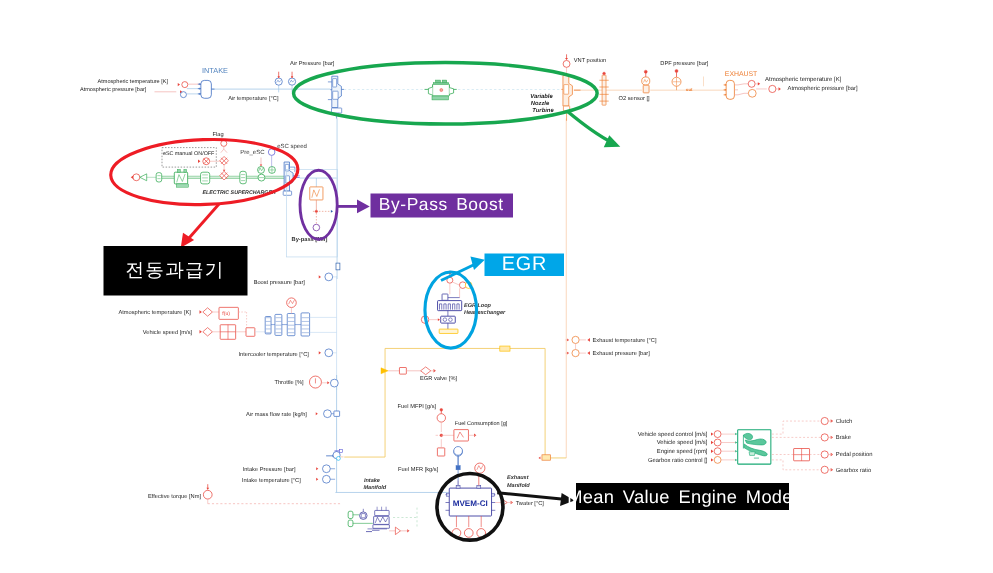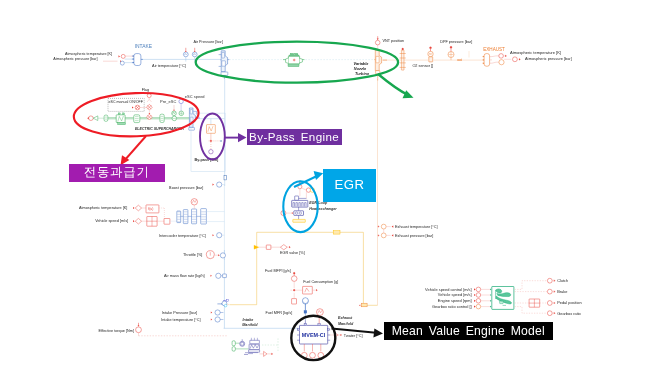--- a/index.html
+++ b/index.html
@@ -527,25 +527,25 @@
 <path d="M225.0,137.6 L239.5,137.6" fill="none" stroke="#7030a0" stroke-width="1.9"></path>
 <polygon points="246.5,137.6 238.0,133.0 238.0,142.2" fill="#7030a0"></polygon>
 <ellipse cx="300.5" cy="206.7" rx="17.2" ry="25.4" fill="none" stroke="#00a3e0" stroke-width="2.1"></ellipse>
 <path d="M294.0,187.0 L318.0,175.5" fill="none" stroke="#00a3e0" stroke-width="2.0"></path>
 <polygon points="323.2,173.2 313.6,171.0 316.0,180.0" fill="#00a3e0"></polygon>
 <ellipse cx="313.3" cy="337.9" rx="22.0" ry="22.2" fill="none" stroke="#111111" stroke-width="2.4"></ellipse>
 <path d="M331.5,328.5 L376.0,332.8" fill="none" stroke="#111111" stroke-width="2.0"></path>
 <polygon points="383.0,333.6 374.4,328.6 373.4,337.4" fill="#111111"></polygon>
 </g>
 </svg>
-<div class="callout" style="left:68.5px;top:163.6px;width:96.4px;height:18px;background:#a21caf;font-size:12.4px;letter-spacing:0.8px;">
+<div class="callout" style="left:68.5px;top:163.6px;width:96.4px;height:33px;background:#000000;font-size:12.4px;letter-spacing:0.8px;">
   <span>전동과급기</span>
 </div>
 <div class="callout" style="left:246.6px;top:129.2px;width:95.1px;height:16.1px;background:#6f2f9f;font-size:11.6px;letter-spacing:0.4px;word-spacing:2px;">
-  <span>By-Pass Engine</span>
+  <span>By-Pass Boost</span>
 </div>
-<div class="callout" style="left:323.2px;top:168.6px;width:52.8px;height:33px;background:#00a6e8;font-size:13.2px;letter-spacing:0.5px;">
+<div class="callout" style="left:323.2px;top:168.6px;width:52.8px;height:15px;background:#00a6e8;font-size:13.2px;letter-spacing:0.5px;">
   <span>EGR</span>
 </div>
-<div class="callout" style="left:383.8px;top:322.3px;width:169px;height:17.8px;background:#000000;font-size:12.2px;letter-spacing:0.2px;word-spacing:2.2px;">
+<div class="callout" style="left:383.8px;top:322.3px;width:142px;height:17.8px;background:#000000;font-size:12.2px;letter-spacing:0.2px;word-spacing:2.2px;">
   <span>Mean Value Engine Model</span>
 </div>
 </div>
 
 </body></html>

